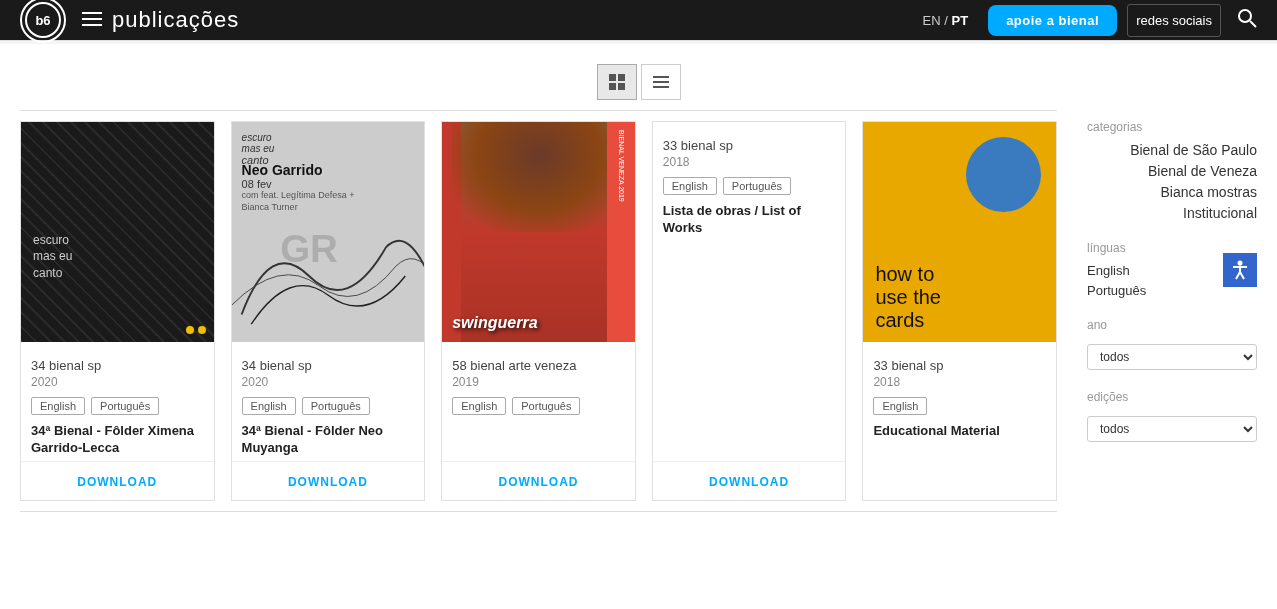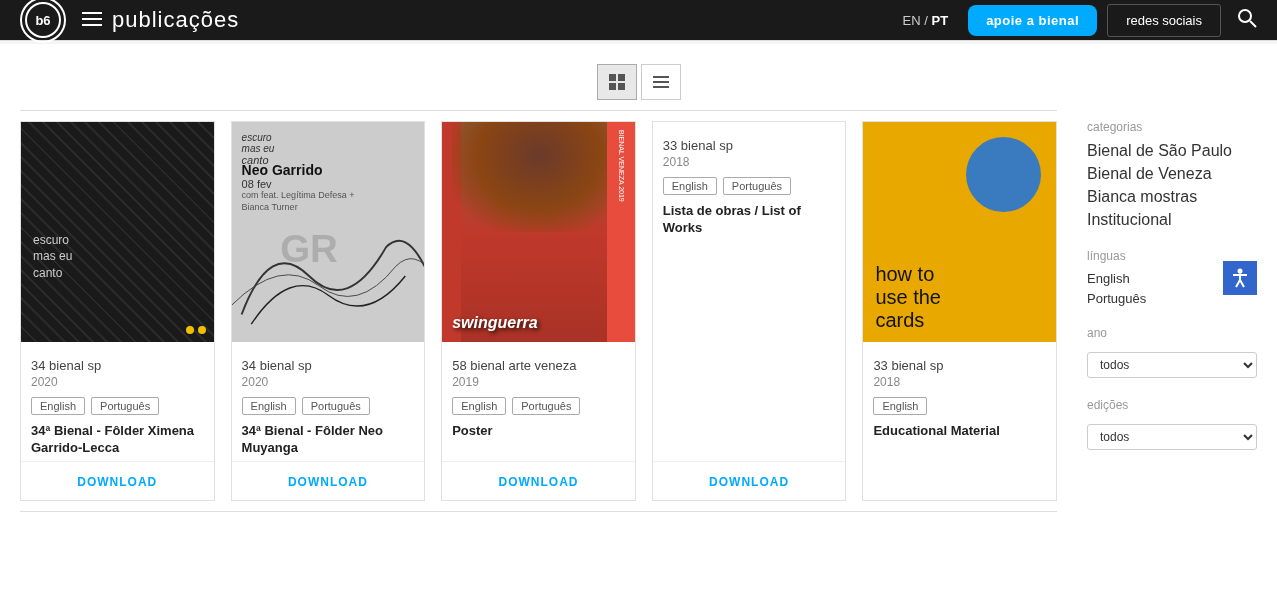--- a/index.html
+++ b/index.html
@@ -63,21 +63,21 @@
       border-radius: 8px;
       cursor: pointer;
       margin-right: 10px;
       font-weight: 600;
       letter-spacing: 0.5px;
     }
     .btn-redes {
       background: transparent;
       color: #fff;
       border: 1px solid #555;
-      padding: 8px 18px;
+      padding: 8px 8px;
       font-size: 13px;
       border-radius: 3px;
       cursor: pointer;
       margin-right: 16px;
     }
     .header-search {
       color: #fff;
       font-size: 18px;
       cursor: pointer;
     }
@@ -243,25 +243,26 @@
     }
     .sidebar-section-title {
       font-size: 12px;
       color: #999;
       text-transform: lowercase;
       margin-bottom: 8px;
       font-weight: normal;
     }
     .sidebar-link {
       display: block;
-      font-size: 16px;
+      font-size: 14px;
       color: #333;
       text-decoration: none;
       margin-bottom: 5px;
       cursor: pointer;
+      text-align: right;
     }
     .sidebar-lang-link {
       display: block;
       font-size: 13px;
       color: #333;
       text-decoration: none;
       margin-bottom: 5px;
       cursor: pointer;
     }
     .sidebar-select {
@@ -445,21 +446,20 @@
           <div style="position:absolute;bottom:10px;left:10px;color:#fff;font-size:16px;font-weight:bold;font-style:italic;text-shadow:2px 2px 4px rgba(0,0,0,0.8);">swinguerra</div>
         </div>
       </div>
       <div class="pub-card-info">
         <div class="pub-card-title">58 bienal arte veneza</div>
         <div class="pub-card-year">2019</div>
         <div class="pub-card-langs">
           <span class="lang-badge">English</span>
           <span class="lang-badge">Português</span>
         </div>
-        <div class="pub-card-name">Poster</div>
       </div>
       <div class="pub-card-download">
         <a class="download-link">DOWNLOAD</a>
       </div>
     </div>
 
     <div class="pub-card">
       <div class="pub-card-info">
         <div class="pub-card-title">33 bienal sp</div>
         <div class="pub-card-year">2018</div>

